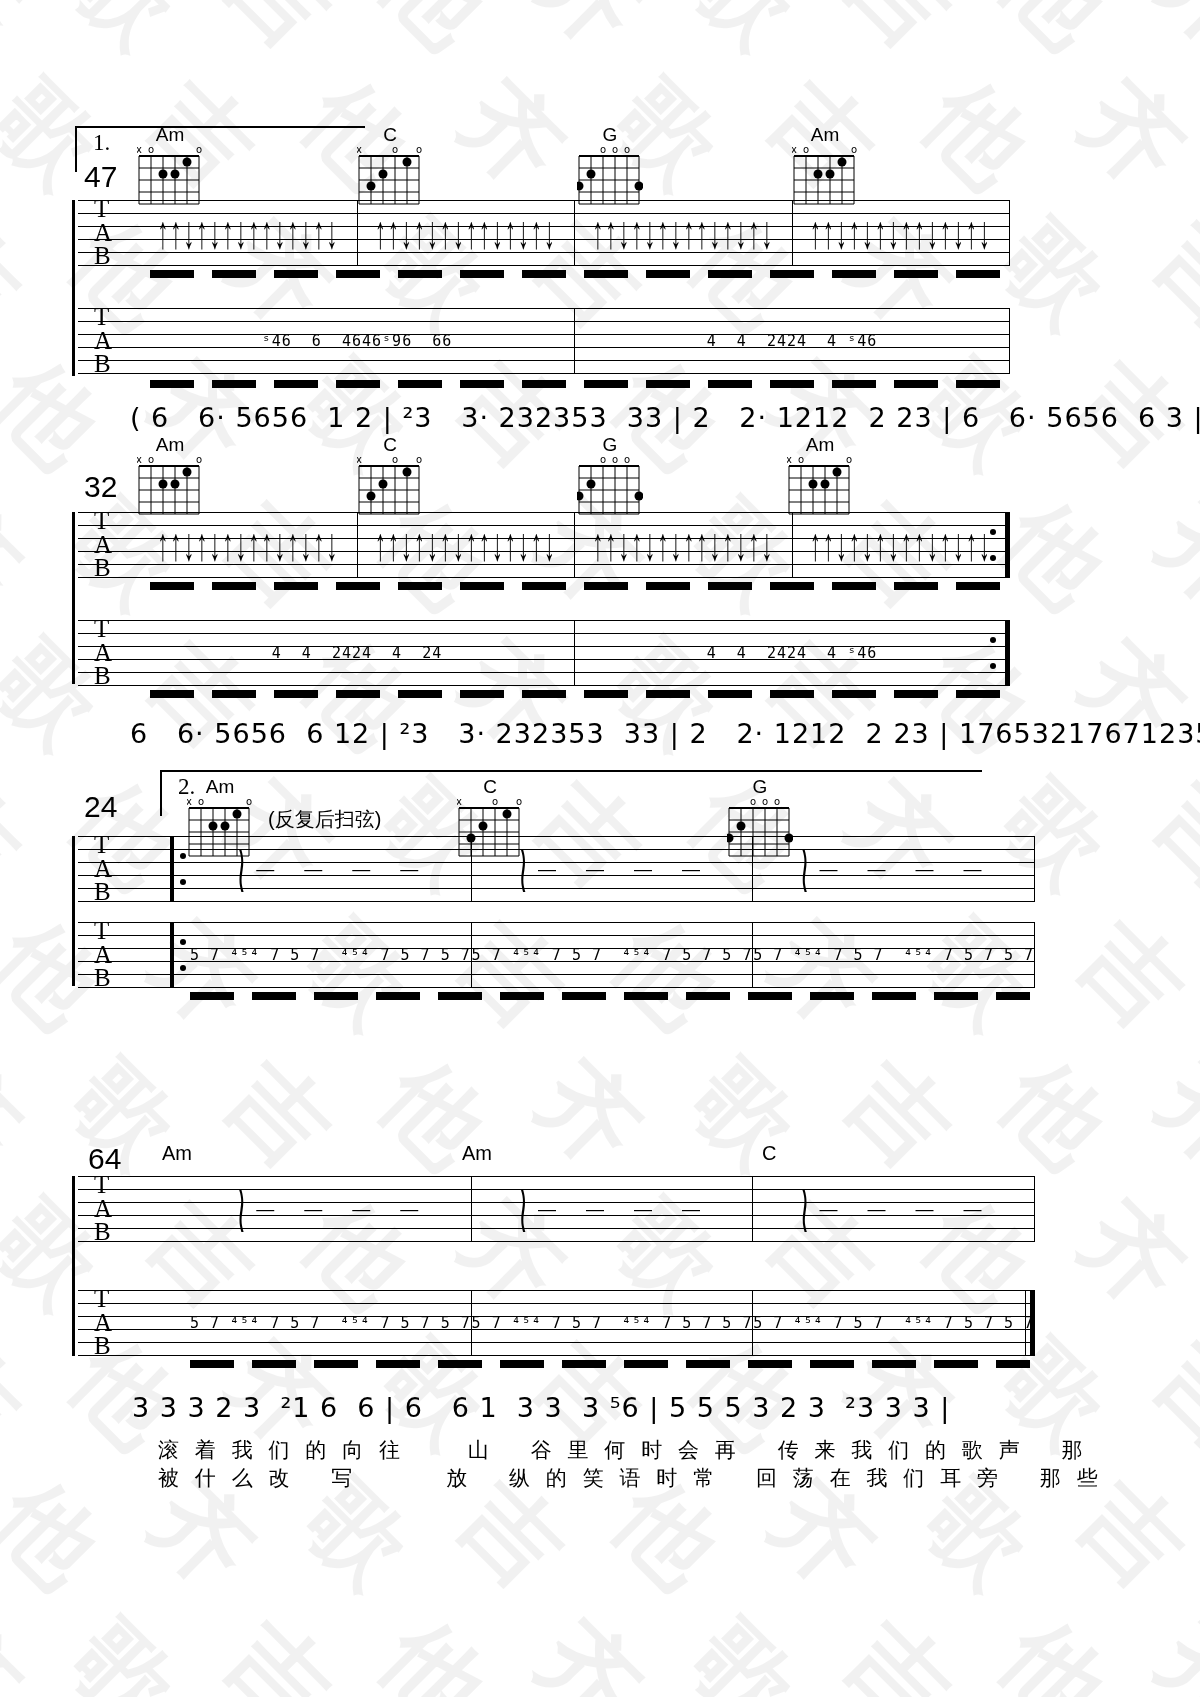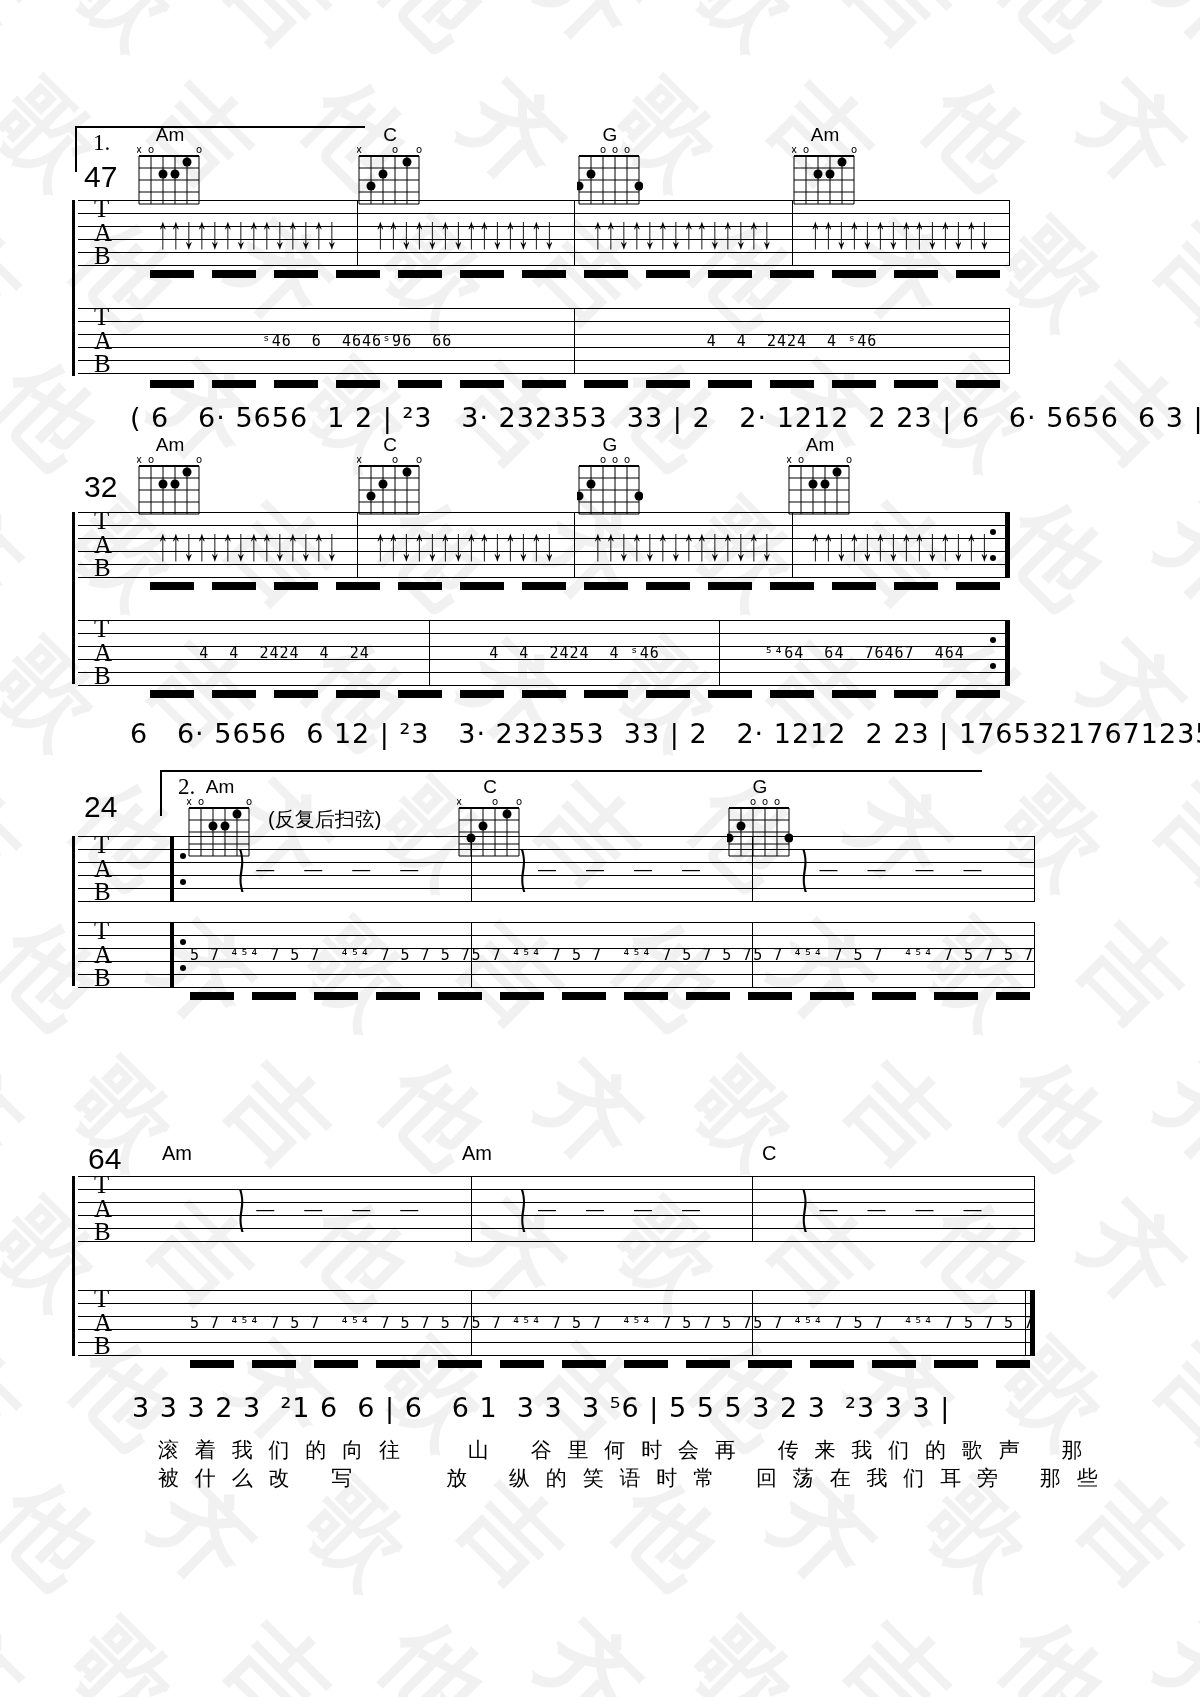--- a/index.html
+++ b/index.html
@@ -403,23 +403,20 @@
         <span>A</span>
         <span>B</span>
       </div>
       <div class="cells">
         <div class="cell">
             <span class="frets">4  4  2424  4  24</span>
           </div>
         <div class="cell">
             <span class="frets">4  4  2424  4 ˢ46</span>
           </div>
-        <div class="cell">
-            <span class="frets">⁵⁴64  64  76467  464</span>
-          </div>
       </div>
       <div class="rdots" style="right:14px;top:17px"></div>
       <div class="endbar"></div>
     </div>
     <div class="beams" style="left:150px;top:690px;width:858px"></div>
 
     <div class="notation" style="left:130px;top:718px">6   6· 5656  6 12 | ²3   3· 232353  33 | 2   2· 1212  2 23 | 1765321767123565 :‖</div>
   </section>
 
   <section class="system">

